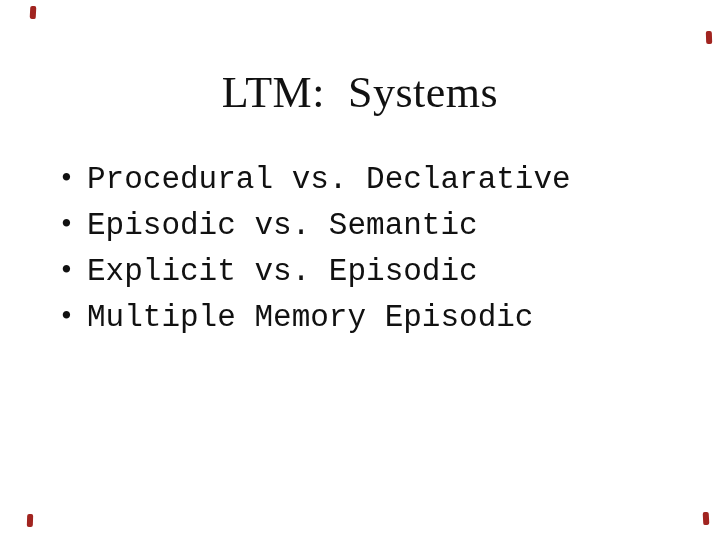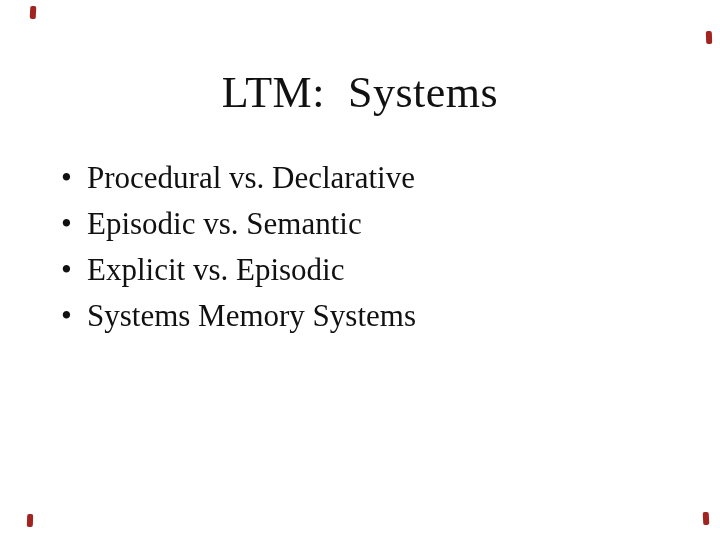--- a/index.html
+++ b/index.html
@@ -56,20 +56,21 @@
   .bullet-row:nth-child(4) { top: 300px; }
   .bullet-dot {
     display: inline-block;
     width: 26px;
     flex: 0 0 26px;
     font-size: 31px;
     color: #111111;
   }
   .bullet-text {
     display: inline-block;
+    font-family: Liberation Mono, monospace;
   }
   
   .corner-mark {
     position: absolute;
     width: 6px;
     height: 13px;
     background: #a12420;
     border-radius: 2px;
   }
   .corner-mark.tl { left: 30px;  top: 6px;    transform: rotate(3deg); }
@@ -96,21 +97,21 @@
       <span class="bullet-text">Episodic vs. Semantic</span>
     </div>
 
     <div class="bullet-row">
       <span class="bullet-dot">•</span>
       <span class="bullet-text">Explicit vs. Episodic</span>
     </div>
 
     <div class="bullet-row">
       <span class="bullet-dot">•</span>
-      <span class="bullet-text">Systems Memory Systems</span>
+      <span class="bullet-text">Multiple Memory Episodic</span>
     </div>
 
   </div>
 
   <div class="corner-mark tl"></div>
   <div class="corner-mark tr"></div>
   <div class="corner-mark bl"></div>
   <div class="corner-mark br"></div>
 
 </div>

